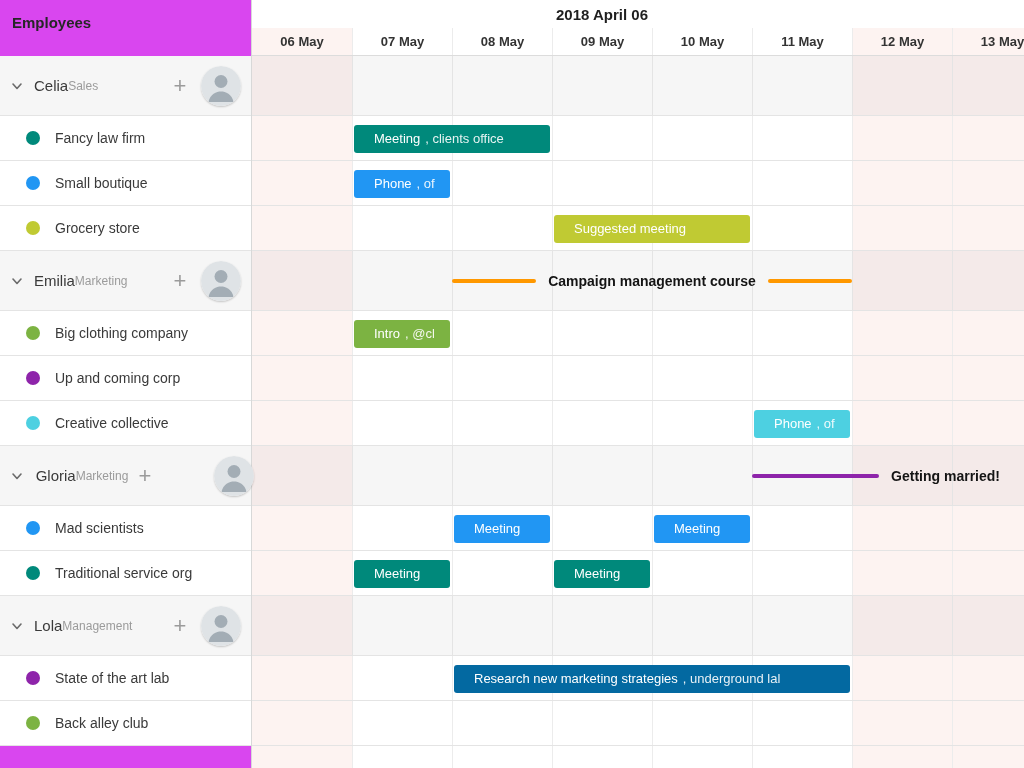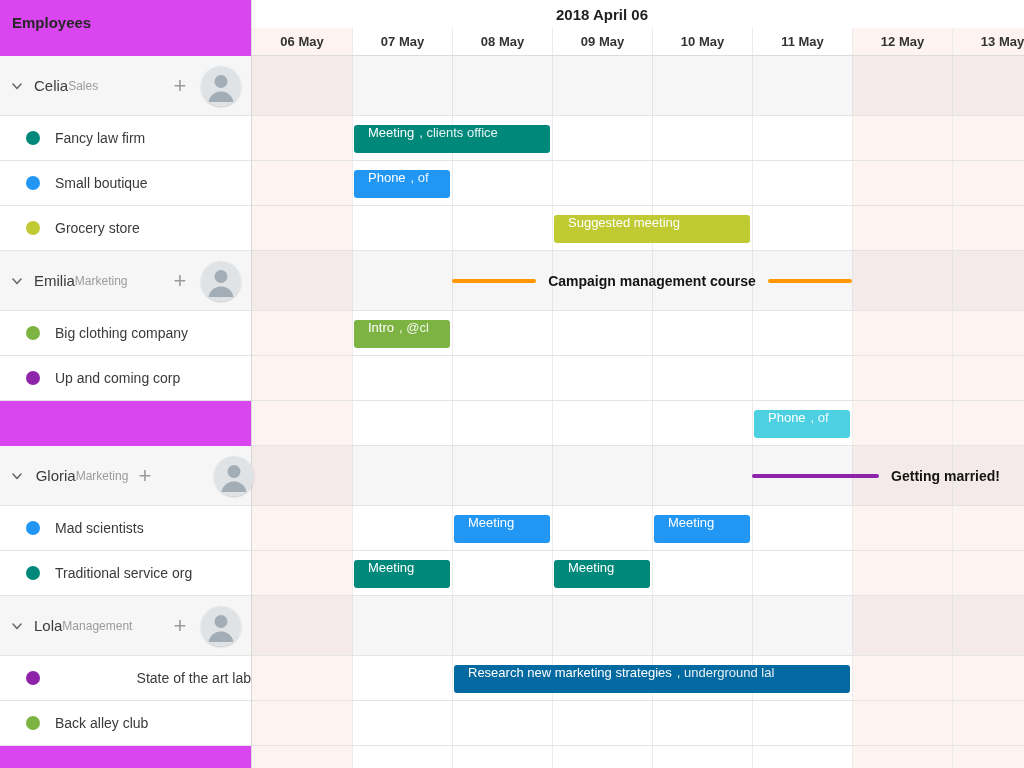--- a/index.html
+++ b/index.html
@@ -30,21 +30,21 @@
   .day-cell:first-child { border-left:none; }
 
   
   .grid { position:absolute; left:0; top:56px; width:800px; bottom:0; }
   .gcol { position:absolute; top:0; bottom:0; width:100px; border-left:1px solid #ececec; }
   .gcol.first { border-left:none; }
   .grow { position:absolute; left:0; width:100%; border-bottom:1px solid #e4e4e4; }
   .grow.group { background:rgba(125,125,125,0.07); }
 
   
-  .event-bar { position:absolute; height:28px; border-radius:3px; color:#fff; display:flex; align-items:flex-start; padding:0 14px; font-size:13px; white-space:nowrap; overflow:hidden; cursor:pointer; z-index:2; }
+  .event-bar { position:absolute; height:28px; border-radius:3px; color:#fff; display:flex; align-items:center; padding:0 20px; font-size:13px; white-space:nowrap; overflow:hidden; cursor:pointer; z-index:2; }
   .event-bar .lbl { font-weight:400; }
   .event-bar .dtl { margin-left:5px; opacity:.9; font-weight:400; }
   .event-line { position:absolute; height:20px; display:flex; align-items:center; z-index:2; cursor:pointer; }
   .event-line .seg { height:4px; border-radius:2px; flex:1; min-width:8px; }
   .event-line .llbl { font-size:14px; font-weight:700; color:#141414; margin:0 12px; white-space:nowrap; }
 </style>
 </head>
 <body>
 
 <div class="app">
@@ -99,20 +99,24 @@
             </svg></div>
         </div>
         <div class="s-row" style="top: 255px; height: 45px;">
           <div class="dot" style="background: rgb(124, 179, 66);"></div>
           <div class="i-name">Big clothing company</div>
         </div>
         <div class="s-row" style="top: 300px; height: 45px;">
           <div class="dot" style="background: rgb(142, 36, 170);"></div>
           <div class="i-name">Up and coming corp</div>
         </div>
+        <div class="s-row" style="top: 345px; height: 45px;">
+          <div class="dot" style="background: rgb(77, 208, 225);"></div>
+          <div class="i-name">Creative collective</div>
+        </div>
         <div class="s-row group" style="top: 390px; height: 60px; gap: 48px;">
           <div class="chev">
             <svg width="14" height="14" viewBox="0 0 14 14">
               <polyline points="3,5 7,9.5 11,5" fill="none" stroke="#6b6b6b" stroke-width="1.6" stroke-linecap="round" stroke-linejoin="round"></polyline>
             </svg>
           </div>
           <div class="name-block">
             <div class="g-name">Gloria</div>
             <div class="g-role">Marketing</div>
           </div>
@@ -141,21 +145,21 @@
             <div class="g-name">Lola</div>
             <div class="g-role">Management</div>
           </div>
           <div class="plus">+</div>
           <div class="avatar"><svg viewBox="0 0 40 40" width="40" height="40">
               <circle cx="20" cy="20" r="20" fill="#dfe3e6"></circle>
               <circle cx="20" cy="15.5" r="6.5" fill="#a3adb5"></circle>
               <path d="M7.5 36c1.5-8 8-10.5 12.5-10.5S31 28 32.5 36z" fill="#a3adb5"></path>
             </svg></div>
         </div>
-        <div class="s-row" style="top: 600px; height: 45px; justify-content: space-between;">
+        <div class="s-row" style="top: 600px; height: 45px;">
           <div class="dot" style="background: rgb(142, 36, 170);"></div>
           <div class="i-name">State of the art lab</div>
         </div>
         <div class="s-row" style="top: 645px; height: 45px;">
           <div class="dot" style="background: rgb(124, 179, 66);"></div>
           <div class="i-name">Back alley club</div>
         </div>
       </div>
   </div>
 

